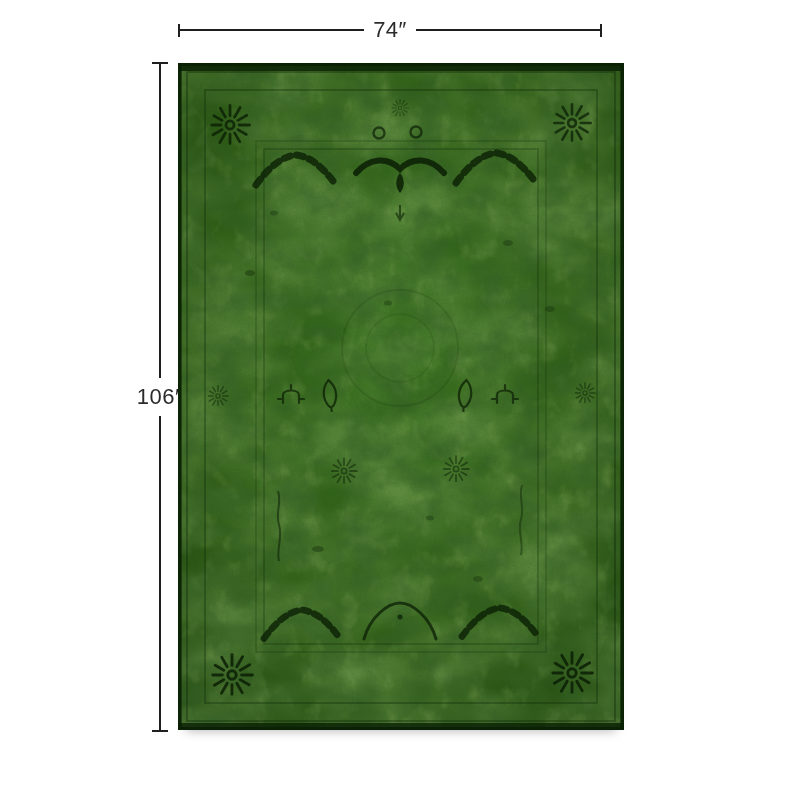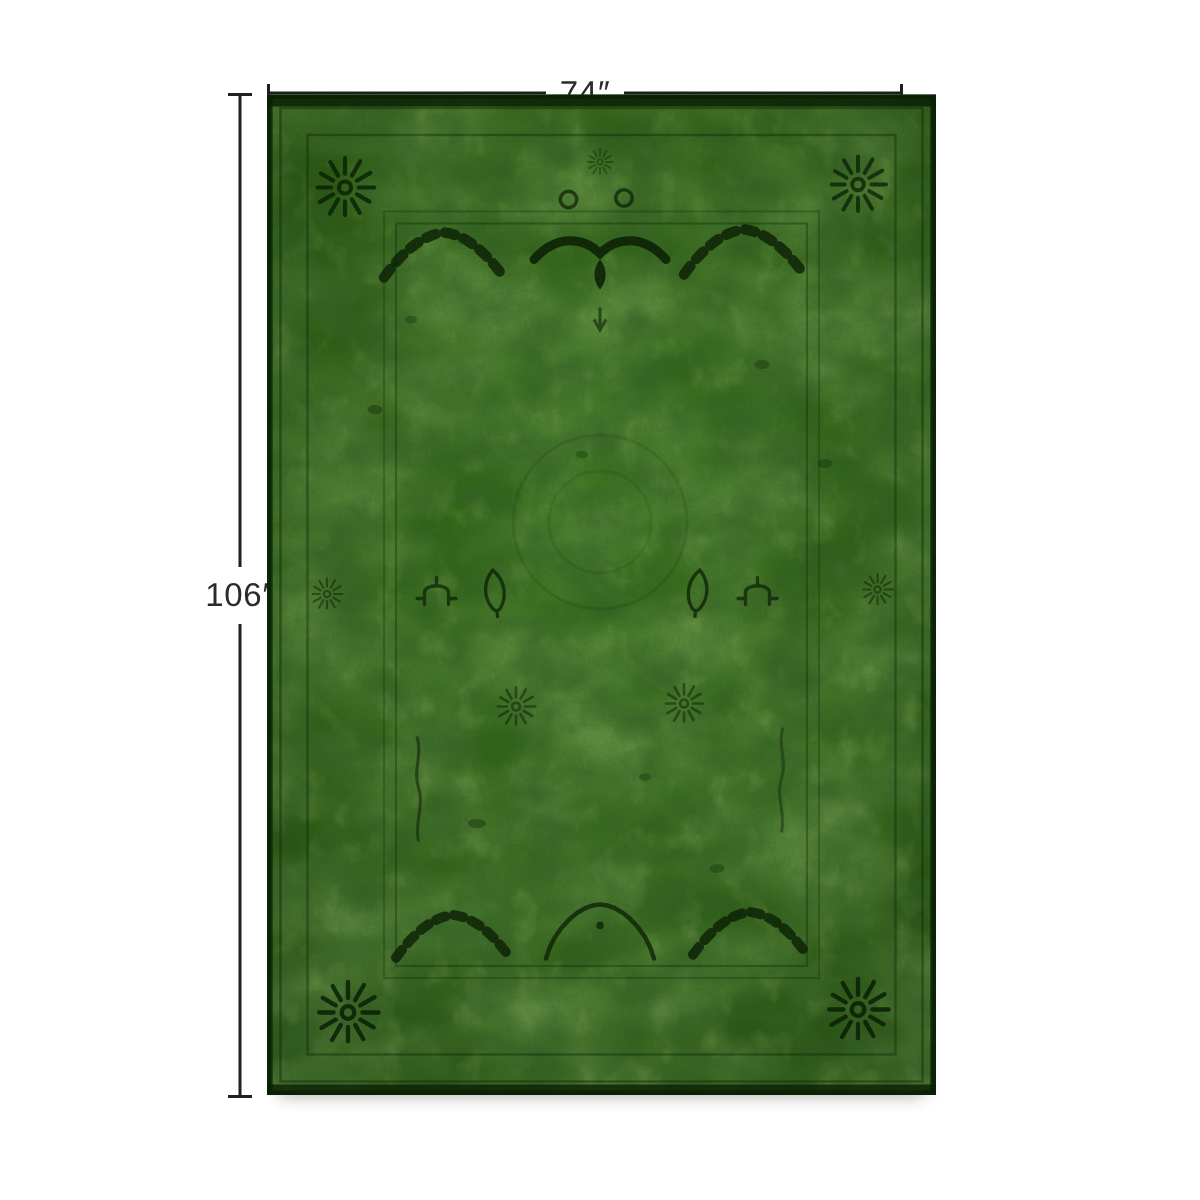--- a/index.html
+++ b/index.html
@@ -8,21 +8,21 @@
     font-family:"Liberation Sans", sans-serif;
   }
   .canvas{position:absolute;inset:0;}
 
   
   .dim-label{
     font-size:22px;color:#2b2b2b;line-height:1;white-space:nowrap;
     letter-spacing:.5px;
   }
   .dim-top{
-    position:absolute;left:178px;top:50px;width:424px;height:24px;
+    position:absolute;left:178px;top:18px;width:424px;height:24px;
     display:flex;align-items:center;
   }
   .dim-top .tick-v{width:2px;height:13px;background:#1f1f1f;flex:0 0 auto;}
   .dim-top .dline{height:2px;background:#1f1f1f;flex:1 1 auto;}
   .dim-top .dim-label{margin:0 9px;}
 
   .dim-left{
     position:absolute;left:134px;top:62px;width:52px;height:670px;
     display:flex;flex-direction:column;align-items:center;
   }

